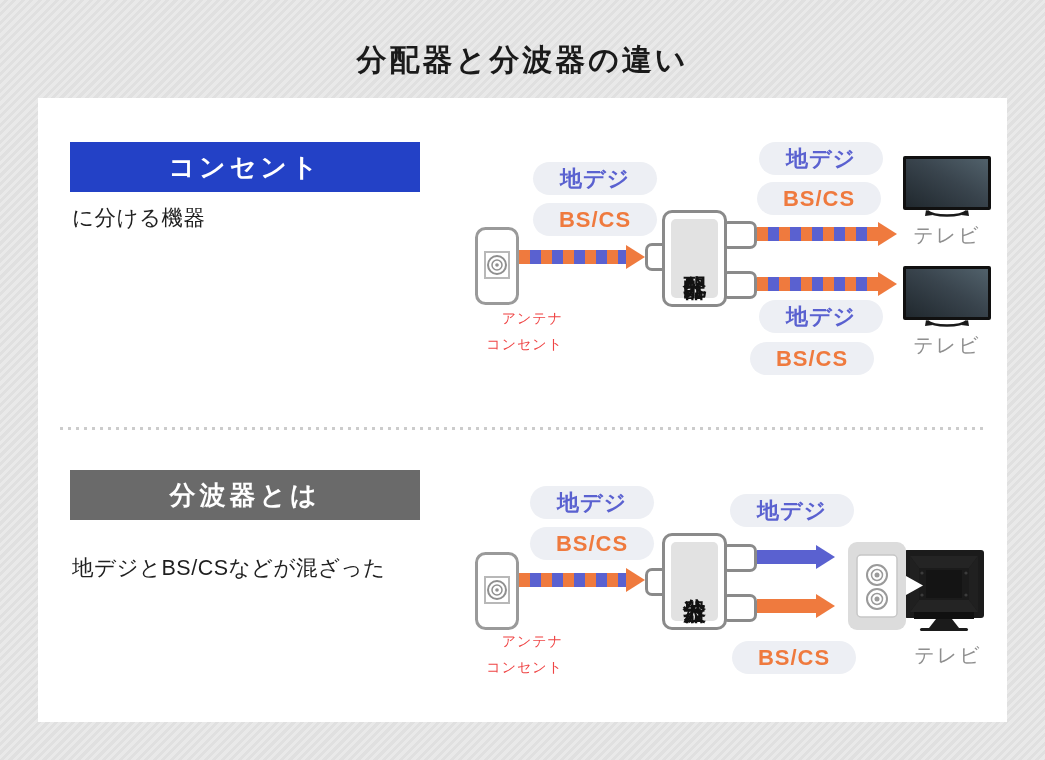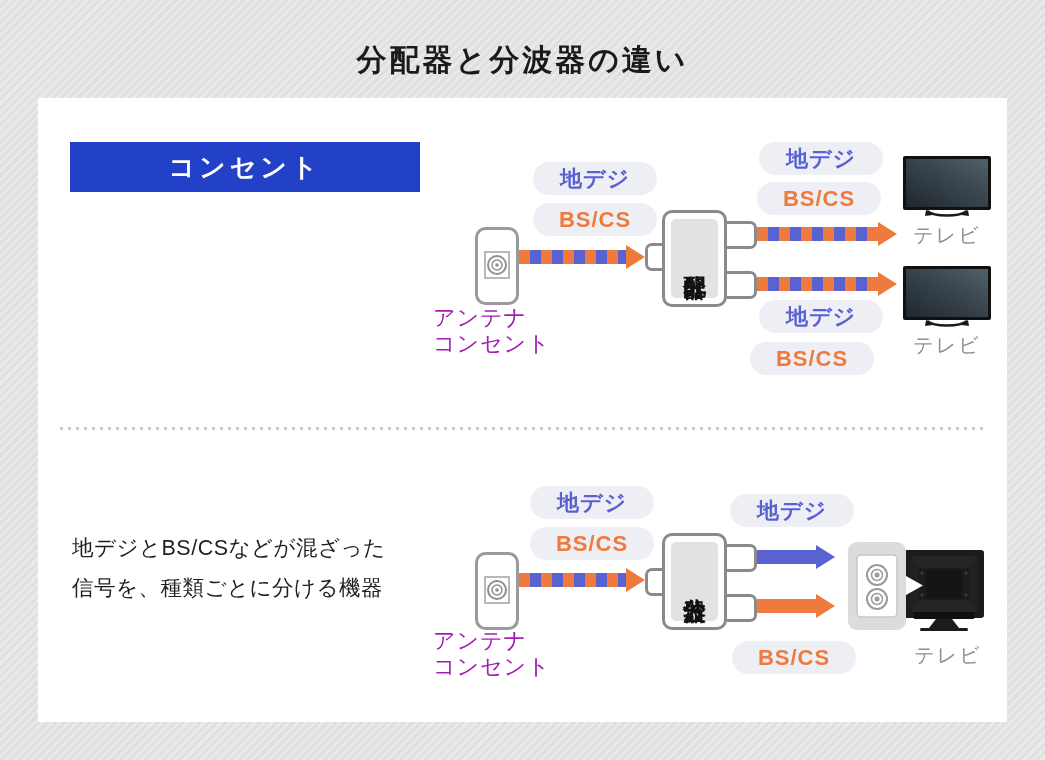--- a/index.html
+++ b/index.html
@@ -16,21 +16,21 @@
     position:absolute;left:38px;top:98px;width:969px;height:624px;background:#ffffff;
   }
   .sec-header{
     position:absolute;left:32px;width:350px;height:50px;line-height:50px;
     text-align:center;color:#ffffff;font-size:26px;font-weight:bold;letter-spacing:4px;
   }
   .sec-header.blue{top:44px;background:var(--header-blue,#2341c6);}
   .sec-header.gray{top:372px;background:var(--header-gray,#6a6a6a);}
   .desc{position:absolute;left:34px;color:#1f1f1f;font-size:21.5px;line-height:40px;letter-spacing:0.5px;}
   .desc.d1{top:100px;}
-  .desc.d2{top:430px;}
+  .desc.d2{top:450px;}
   .divider{
     position:absolute;left:22px;top:329px;width:925px;height:3px;
     background:repeating-linear-gradient(90deg,#cccccc 0 3px,transparent 3px 8px);
   }
   .pill{
     position:absolute;width:124px;height:33px;border-radius:17px;
     background:var(--pill-bg,#edeff4);display:flex;align-items:center;justify-content:center;
     font-size:22px;font-weight:bold;letter-spacing:1px;
   }
   .pill .t-blue{color:var(--blue,#5a61d0);}
@@ -55,21 +55,21 @@
   .device-label{
     writing-mode:vertical-rl;text-orientation:upright;
     font-size:23px;font-weight:bold;color:#111;letter-spacing:2px;line-height:1;
   }
   .tab{
     position:absolute;background:#ffffff;border:3px solid #8a8a8a;border-radius:7px;
     box-sizing:border-box;z-index:1;height:28px;
   }
   .outlet{position:absolute;width:44px;height:78px;}
   .small-label{
-    position:absolute;color:#a21caf;font-size:22px;line-height:26px;text-align:left;letter-spacing:1px;
+    position:absolute;color:#ef4444;font-size:14px;line-height:26px;text-align:right;letter-spacing:1px;
   }
   .tv-label{position:absolute;color:#8f8f8f;font-size:20px;text-align:center;letter-spacing:2px;}
   .tv{position:absolute;width:88px;height:64px;}
   .tv-rear{position:absolute;width:140px;height:95px;}
   svg{display:block;}
 </style>
 </head>
 <body>
 
 <div class="canvas">
@@ -83,20 +83,21 @@
         <stop offset="0.55" stop-color="#39444d"></stop>
         <stop offset="1" stop-color="#51616b"></stop>
       </linearGradient>
     </defs>
   </svg>
 
   <div class="card">
 
     <div class="sec-header blue">コンセント</div>
     <div class="desc d1">
+      <div>に分ける機器</div>
     </div>
 
     <div class="outlet" style="left:437px;top:129px;">
       <svg width="44" height="78" viewBox="0 0 44 78">
         <rect x="1.5" y="1.5" width="41" height="75" rx="9" fill="#fff" stroke="#9a9a9a" stroke-width="3"></rect>
         <rect x="10" y="25" width="24" height="26" fill="#fff" stroke="#b8b8b8" stroke-width="2"></rect>
         <circle cx="22" cy="38" r="9" fill="none" stroke="#8f8f8f" stroke-width="2"></circle>
         <circle cx="22" cy="38" r="5" fill="none" stroke="#8f8f8f" stroke-width="1.5"></circle>
         <circle cx="22" cy="38" r="1.8" fill="#8f8f8f"></circle>
       </svg>
@@ -167,23 +168,23 @@
         <rect x="3" y="3" width="82" height="48" fill="url(#scr)"></rect>
         <path d="M24 55 C 31 61 57 61 64 55" fill="none" stroke="#1a1a1a" stroke-width="2.5"></path>
         <path d="M23 54 l7 5 -8 1 z" fill="#1a1a1a"></path>
         <path d="M65 54 l-7 5 8 1 z" fill="#1a1a1a"></path>
       </svg>
     </div>
     <div class="tv-label" style="left:865px;top:234px;width:88px;">テレビ</div>
 
     <div class="divider"></div>
 
+    <div class="sec-header gray">分波器とは</div>
     <div class="desc d2">
       <div>地デジとBS/CSなどが混ざった</div>
-      <div>信号を、種類ごとに分ける機器</div>
     </div>
 
     <div class="outlet" style="left:437px;top:454px;">
       <svg width="44" height="78" viewBox="0 0 44 78">
         <rect x="1.5" y="1.5" width="41" height="75" rx="9" fill="#fff" stroke="#9a9a9a" stroke-width="3"></rect>
         <rect x="10" y="25" width="24" height="26" fill="#fff" stroke="#b8b8b8" stroke-width="2"></rect>
         <circle cx="22" cy="38" r="9" fill="none" stroke="#8f8f8f" stroke-width="2"></circle>
         <circle cx="22" cy="38" r="5" fill="none" stroke="#8f8f8f" stroke-width="1.5"></circle>
         <circle cx="22" cy="38" r="1.8" fill="#8f8f8f"></circle>
       </svg>

